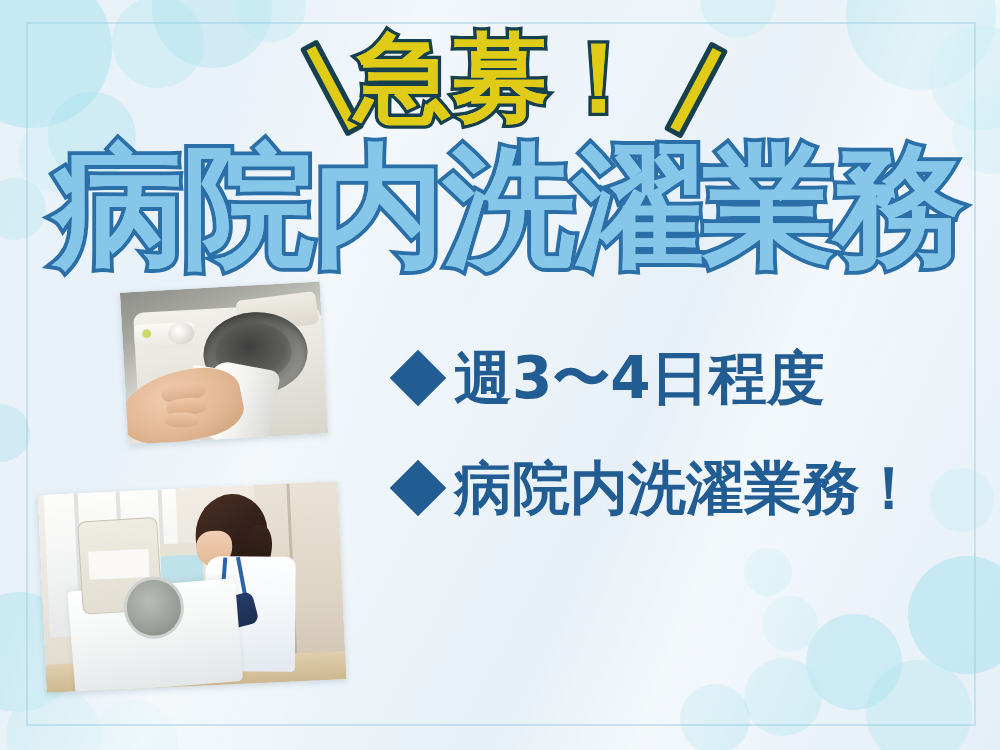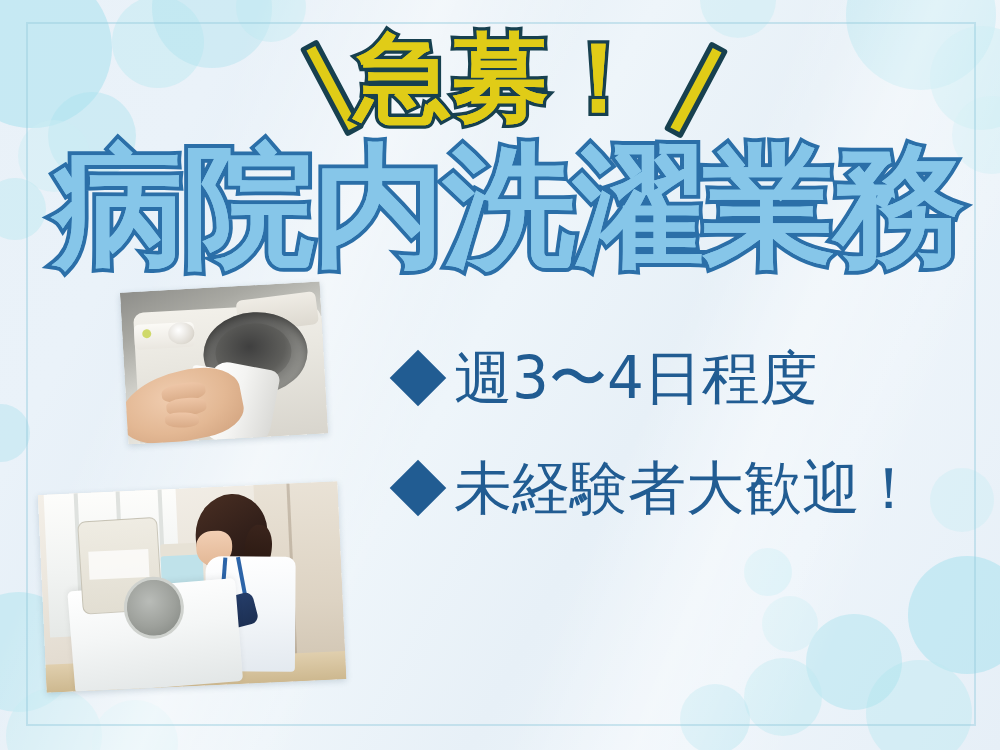--- a/index.html
+++ b/index.html
@@ -167,21 +167,21 @@
     background:linear-gradient(170deg,#27406e,#1c2f52);border-radius:8px;transform:rotate(-12deg);}
   .p2-arm{position:absolute;left:49%;top:66%;width:14%;height:11%;
     background:linear-gradient(170deg,#f0cdb1,#ddb08e);border-radius:10px;transform:rotate(-14deg);}
   .p2-lanyard{position:absolute;left:60%;top:36%;width:4px;height:22%;background:#2c64a8;transform:rotate(7deg);}
   .p2-lanyard2{position:absolute;left:66%;top:36%;width:4px;height:20%;background:#2c64a8;transform:rotate(-8deg);}
 
   
   .bullets{position:absolute;left:398px;top:330px;width:580px;}
   .bullet{
     display:flex;align-items:center;margin-bottom:14px;height:96px;
-    color:#215c92;font-size:58px;font-weight:normal;line-height:1;white-space:nowrap;
+    color:#215c92;font-size:58px;font-weight:bold;line-height:1;white-space:nowrap;
   }
   .dia{
     display:inline-block;width:40px;height:40px;background:#215c92;
     transform:rotate(45deg);margin-right:16px;flex:none;
   }
   .btxt{letter-spacing:0px;}
 </style>
 </head>
 <body>
 
@@ -278,18 +278,18 @@
   <div class="bullets">
 
     <div class="bullet">
       <span class="dia"></span>
       <span class="btxt">週3〜4日程度</span>
     </div>
 
 
     <div class="bullet">
       <span class="dia"></span>
-      <span class="btxt">未経験者大歓迎！</span>
+      <span class="btxt">病院内洗濯業務！</span>
     </div>
 
   </div>
 
 </div>
 
 </body></html>

